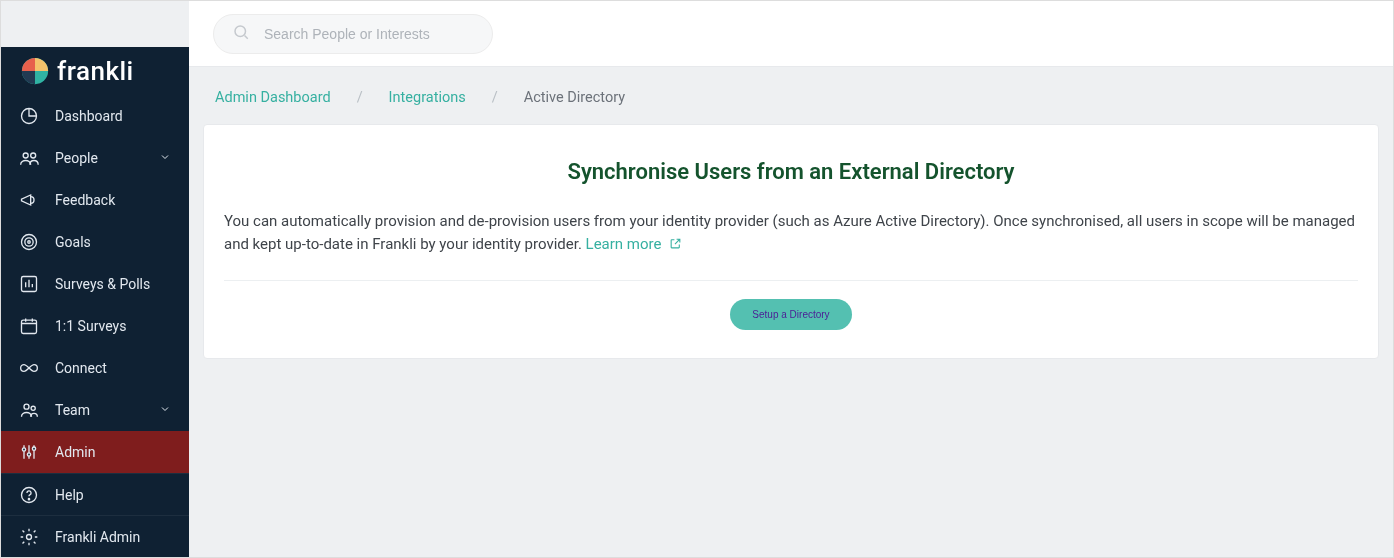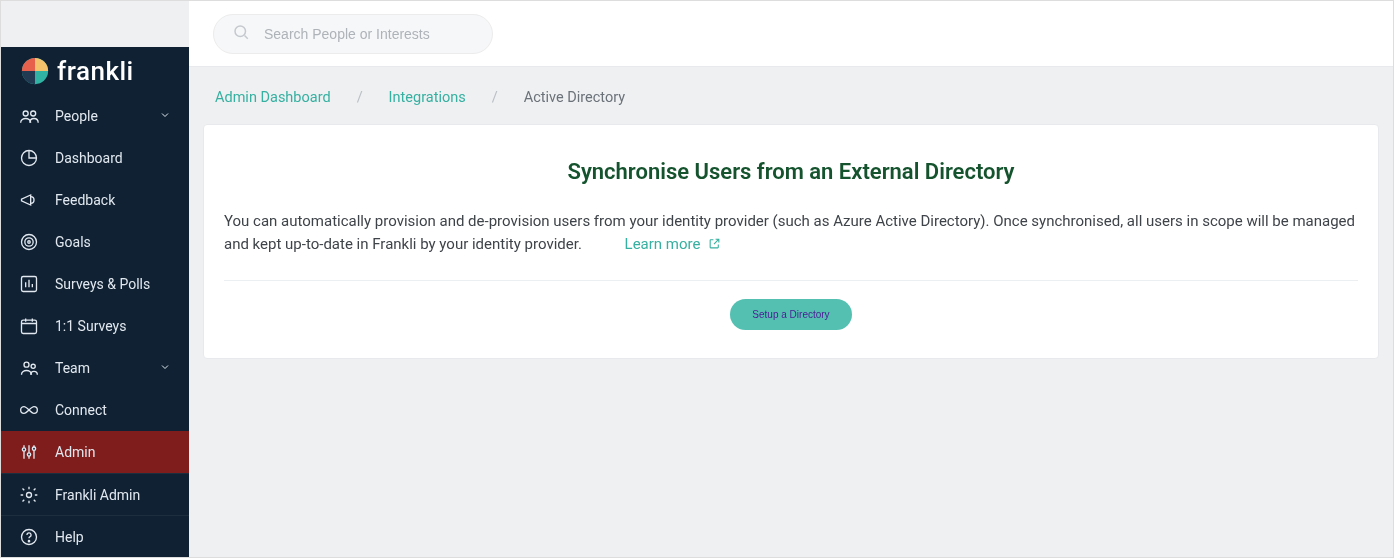--- a/index.html
+++ b/index.html
@@ -119,21 +119,21 @@
     font-size: 22px;
     font-weight: 600;
     color: #14532d;
     margin-bottom: 26px;
   }
   .card p {
     font-size: 15px;
     line-height: 1.55;
     color: #3f444a;
   }
-  .card p .learn-more { color: #36b0a1; text-decoration: none; cursor: pointer; white-space: nowrap; margin-left: 39px; }
+  .card p .learn-more { color: #36b0a1; text-decoration: none; cursor: pointer; white-space: nowrap; }
   .ext-icon { display:inline-block; vertical-align: -1px; margin-left: 4px; }
   .divider {
     border: none; border-top: 1px solid #eceff1; margin: 22px 0 18px 0;
   }
   .cta-row { text-align: center; }
   .btn-primary {
     display: inline-block;
     background: #54c0b1;
     color: #4c1d95;
     border: none;
@@ -157,45 +157,45 @@
         <path d="M1 16 A15 15 0 0 0 16 31 L16 16 Z" fill="#223a52"></path>
       </svg>
     </span>
     <span class="logo-text">frankli</span>
   </div>
 
   <ul class="nav">
     <li class="nav-item">
       <span class="nav-icon">
         <svg viewBox="0 0 24 24" width="20" height="20">
+            <circle cx="12" cy="12" r="9"></circle>
+            <path d="M12 3v9h9"></path>
+          </svg>
+      </span>
+      <span class="nav-label">Dashboard</span>
+    </li>
+    <li class="nav-item">
+      <span class="nav-icon">
+        <svg viewBox="0 0 24 24" width="20" height="20">
             <circle cx="8" cy="9" r="3"></circle>
             <circle cx="17" cy="9" r="3"></circle>
             <path d="M2 20c0-3 3-5 6-5s6 2 6 5"></path>
             <path d="M13 20c0-3 2-5 5-5s5 2 5 5"></path>
           </svg>
       </span>
       <span class="nav-label">People</span>
       <span class="nav-caret">
         <svg viewBox="0 0 24 24" width="12" height="12">
             <path d="M6 9l6 6 6-6" stroke="currentColor" fill="none" stroke-width="2"></path>
           </svg>
       </span>
     </li>
     <li class="nav-item">
       <span class="nav-icon">
         <svg viewBox="0 0 24 24" width="20" height="20">
-            <circle cx="12" cy="12" r="9"></circle>
-            <path d="M12 3v9h9"></path>
-          </svg>
-      </span>
-      <span class="nav-label">Dashboard</span>
-    </li>
-    <li class="nav-item">
-      <span class="nav-icon">
-        <svg viewBox="0 0 24 24" width="20" height="20">
             <path d="M3 11v2l11 5V6L3 11z"></path>
             <path d="M14 8a4 4 0 0 1 0 8"></path>
           </svg>
       </span>
       <span class="nav-label">Feedback</span>
     </li>
     <li class="nav-item">
       <span class="nav-icon">
         <svg viewBox="0 0 24 24" width="20" height="20">
             <circle cx="12" cy="12" r="9"></circle>
@@ -215,74 +215,74 @@
       <span class="nav-label">Surveys &amp; Polls</span>
     </li>
     <li class="nav-item">
       <span class="nav-icon">
         <svg viewBox="0 0 24 24" width="20" height="20">
             <rect x="3" y="5" width="18" height="16" rx="2"></rect>
             <path d="M3 9h18M8 3v4M16 3v4"></path>
           </svg>
       </span>
       <span class="nav-label">1:1 Surveys</span>
+    </li>
+    <li class="nav-item">
+      <span class="nav-icon">
+        <svg viewBox="0 0 24 24" width="20" height="20">
+            <path d="M6 12c-2 0-4 1.5-4 4s2 4 4 4 4-2 6-4 4-4 6-4 4 1.5 4 4-2 4-4 4-4-2-6-4-4-4-6-4z" transform="translate(0,-4)"></path>
+          </svg>
+      </span>
+      <span class="nav-label">Connect</span>
     </li>
     <li class="nav-item">
       <span class="nav-icon">
         <svg viewBox="0 0 24 24" width="20" height="20">
             <circle cx="9" cy="8" r="3"></circle>
             <circle cx="17" cy="10" r="2.5"></circle>
             <path d="M3 20c0-3 3-5 6-5s6 2 6 5"></path>
             <path d="M14 20c0-2 1.5-4 4-4s4 2 4 4"></path>
           </svg>
       </span>
       <span class="nav-label">Team</span>
       <span class="nav-caret">
         <svg viewBox="0 0 24 24" width="12" height="12">
             <path d="M6 9l6 6 6-6" stroke="currentColor" fill="none" stroke-width="2"></path>
           </svg>
       </span>
     </li>
-    <li class="nav-item">
-      <span class="nav-icon">
-        <svg viewBox="0 0 24 24" width="20" height="20">
-            <path d="M6 12c-2 0-4 1.5-4 4s2 4 4 4 4-2 6-4 4-4 6-4 4 1.5 4 4-2 4-4 4-4-2-6-4-4-4-6-4z" transform="translate(0,-4)"></path>
-          </svg>
-      </span>
-      <span class="nav-label">Connect</span>
-    </li>
     <li class="nav-item active">
       <span class="nav-icon">
         <svg viewBox="0 0 24 24" width="20" height="20">
             <path d="M6 4v16M12 4v16M18 4v16"></path>
             <circle cx="6" cy="9" r="2" fill="#27384a"></circle>
             <circle cx="12" cy="15" r="2" fill="#27384a"></circle>
             <circle cx="18" cy="8" r="2" fill="#27384a"></circle>
           </svg>
       </span>
       <span class="nav-label">Admin</span>
     </li>
     <li class="nav-item section-top">
       <span class="nav-icon">
         <svg viewBox="0 0 24 24" width="20" height="20">
-            <circle cx="12" cy="12" r="3"></circle>
-            <path d="M12 2v3M12 19v3M4.2 4.2l2.1 2.1M17.7 17.7l2.1 2.1M2 12h3M19 12h3M4.2 19.8l2.1-2.1M17.7 6.3l2.1-2.1"></path>
-          </svg>
-      </span>
-      <span class="nav-label">Frankli Admin</span>
-    </li>
-    <li class="nav-item section-top">
-      <span class="nav-icon">
-        <svg viewBox="0 0 24 24" width="20" height="20">
             <circle cx="12" cy="12" r="9"></circle>
             <path d="M9.5 9.5a2.5 2.5 0 1 1 3.5 2.3c-.8.4-1 .9-1 1.7"></path>
             <circle cx="12" cy="17" r=".8" fill="currentColor"></circle>
           </svg>
       </span>
       <span class="nav-label">Help</span>
+    </li>
+    <li class="nav-item section-top">
+      <span class="nav-icon">
+        <svg viewBox="0 0 24 24" width="20" height="20">
+            <circle cx="12" cy="12" r="3"></circle>
+            <path d="M12 2v3M12 19v3M4.2 4.2l2.1 2.1M17.7 17.7l2.1 2.1M2 12h3M19 12h3M4.2 19.8l2.1-2.1M17.7 6.3l2.1-2.1"></path>
+          </svg>
+      </span>
+      <span class="nav-label">Frankli Admin</span>
     </li>
   </ul>
 </aside>
 
 <div class="main">
 
   <div class="topbar">
     <div class="search">
       <span>
         <svg viewBox="0 0 24 24" width="18" height="18">

